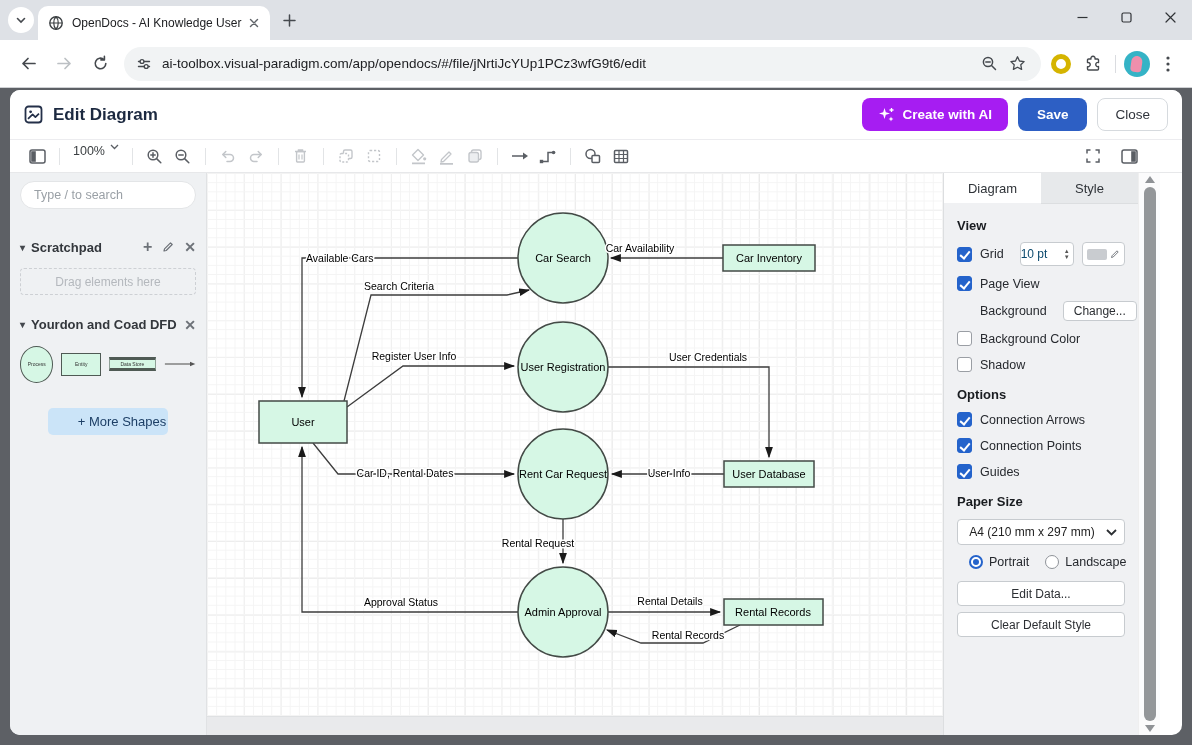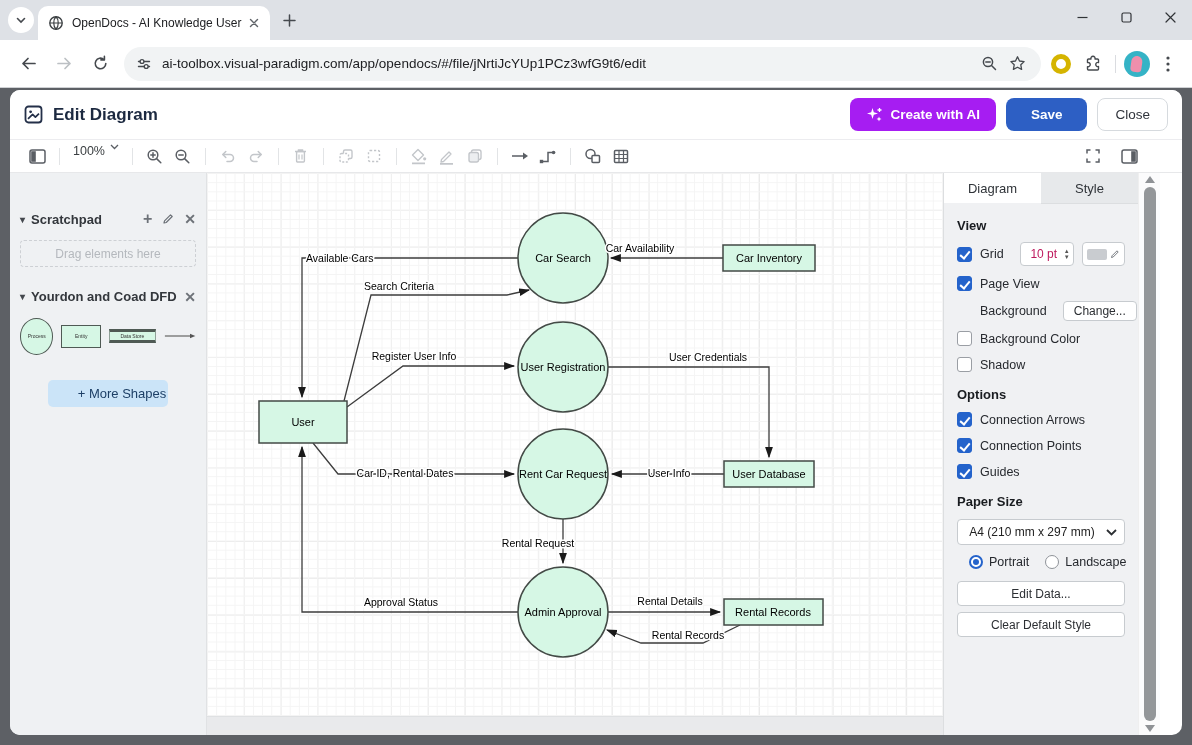--- a/index.html
+++ b/index.html
@@ -29,21 +29,21 @@
 
   
   .backdrop { height:657px; background:#5d6065; padding:2px 10px 0; }
   .modal { width:1172px; height:645px; background:#fff; border-radius:10px; overflow:hidden; display:flex; flex-direction:column; position:relative; }
 
   .m-header { flex:0 0 50px; display:flex; align-items:center; padding:0 14px; border-bottom:1px solid #ececef; background:#fff; }
   .m-title { font-size:17px; font-weight:bold; color:#1c2940; margin-left:10px; }
   .m-header-actions { margin-left:auto; display:flex; gap:10px; align-items:center; }
   .btn { height:33px; border-radius:8px; border:none; font-family:inherit; font-size:13.5px; font-weight:bold; display:flex; align-items:center; justify-content:center; cursor:default; }
   .btn-ai { background:#a61df2; color:#fff; padding:6px 16px; gap:7px; }
-  .btn-save { background:#2d5fc4; color:#fff; padding:0 25px; }
+  .btn-save { background:#2d5fc4; color:#fff; padding:0 19px; }
   .btn-close { background:#fff; color:#30343b; border:1px solid #d6dade; padding:2px 17px; font-weight:normal; }
 
   .m-toolbar { flex:0 0 33px; display:flex; align-items:center; padding:0 12px 0 14px; border-bottom:1px solid #e7e8ea; gap:2px; }
   .tbtn { min-width:26px; height:24px; display:flex; align-items:center; justify-content:center; border-radius:4px; }
   .tsep { width:1px; height:17px; background:#e2e4e6; margin:0 7px; }
   .zoom-select { font-size:12.5px; color:#3c4043; display:flex; align-items:flex-start; gap:5px; padding:0 4px; }
   .tb-right { margin-left:auto; display:flex; gap:10px; margin-right:28px; }
   svg.tico { display:block; }
   .en { stroke:#5a5e64; } .en-f { fill:#5a5e64; }
   .dis { stroke:#c3c6ca; } .dis-f { fill:#c3c6ca; }
@@ -87,21 +87,21 @@
   .panel-tabs { display:flex; height:31px; margin:0 -13px; }
   .panel-tab { flex:1; display:flex; align-items:center; justify-content:center; font-size:13px; color:#2f3338; background:#e7e9eb; border-bottom:1px solid #dcdee0; }
   .panel-tab.active { background:#fff; font-weight:normal; border-bottom:1px solid #f0f1f3; }
   .p-heading { font-weight:bold; font-size:13px; color:#191c20; margin-top:14px; }
   .prow { display:flex; align-items:center; margin-top:9px; gap:8px; min-height:17px; }
   .cb { width:15px; height:15px; border-radius:3px; border:1px solid #9a9ea4; background:#fff; flex:0 0 15px; position:relative; }
   .cb.on { background:#2463cb; border-color:#2463cb; }
   .cb.on::after { content:""; position:absolute; left:4.4px; top:1.6px; width:4px; height:8px; border:solid #fff; border-width:0 2px 2px 0; transform:rotate(40deg); }
   .spacer { flex:1; }
   .spin-box { width:56px; height:24px; background:#fff; border:1px solid #c7cbcf; border-radius:4px; display:flex; align-items:center; }
-  .spin-val { flex:1; text-align:right; font-size:12px; padding-right:3px; color:#be185d; }
+  .spin-val { flex:1; text-align:left; font-size:12px; padding-right:3px; color:#0c4a6e; }
   .spin-arrows { width:13px; display:flex; flex-direction:column; align-items:center; justify-content:center; line-height:5px; font-size:6px; color:#555; gap:1px; }
   .swatch-btn { width:44px; height:24px; background:#fff; border:1px solid #c7cbcf; border-radius:4px; display:flex; align-items:center; justify-content:center; gap:3px; }
   .swatch { width:20px; height:11px; border-radius:2px; background:#c9ccd0; }
   .mini-btn { height:20px; background:#fff; border:1px solid #c7cbcf; border-radius:4px; font-family:inherit; font-size:12px; color:#2c2f33; padding:0 10px; }
   .indent { margin-left:23px; }
   .full-btn { width:100%; height:25px; background:#fff; border:1px solid #c7cbcf; border-radius:4px; font-family:inherit; font-size:12px; color:#2c2f33; margin-top:8px; }
   .paper-select { width:100%; height:26px; margin-top:10px; background:#fff; border:1px solid #c7cbcf; border-radius:4px; display:flex; align-items:center; }
   .paper-select span.val { flex:1; text-align:center; font-size:12px; color:#222; }
   .radio-row { display:flex; align-items:center; gap:16px; margin-top:10px; padding-left:12px; }
   .radio-opt { display:flex; align-items:center; gap:6px; }
@@ -360,20 +360,21 @@
               <rect x="1" y="1" width="15" height="13" rx="2" fill="none" class="en" stroke-width="1.5"></rect>
               <rect x="10.2" y="2.2" width="4.6" height="10.6" class="en-f"></rect>
             </svg>
       </span>
     </span>
   </div>
 
   <div class="m-body">
 
     <div class="l-sidebar">
+      <input class="search-pill" placeholder="Type / to search" style="">
       <div class="side-section-head">
         <span class="tri">▾</span>
         <span>Scratchpad</span>
         <span class="side-head-actions">
           <span class="side-ico" style="font-size:16px">+</span>
           <svg class="tico" width="12" height="12" viewBox="0 0 12 12">
                 <path d="M2 10 L2.5 7.8 L8.5 1.8 L10.2 3.5 L4.2 9.5 Z" fill="none" stroke="#6d7278" stroke-width="1.2" stroke-linejoin="round"></path>
               </svg>
           <span class="side-ico">✕</span>
         </span>

